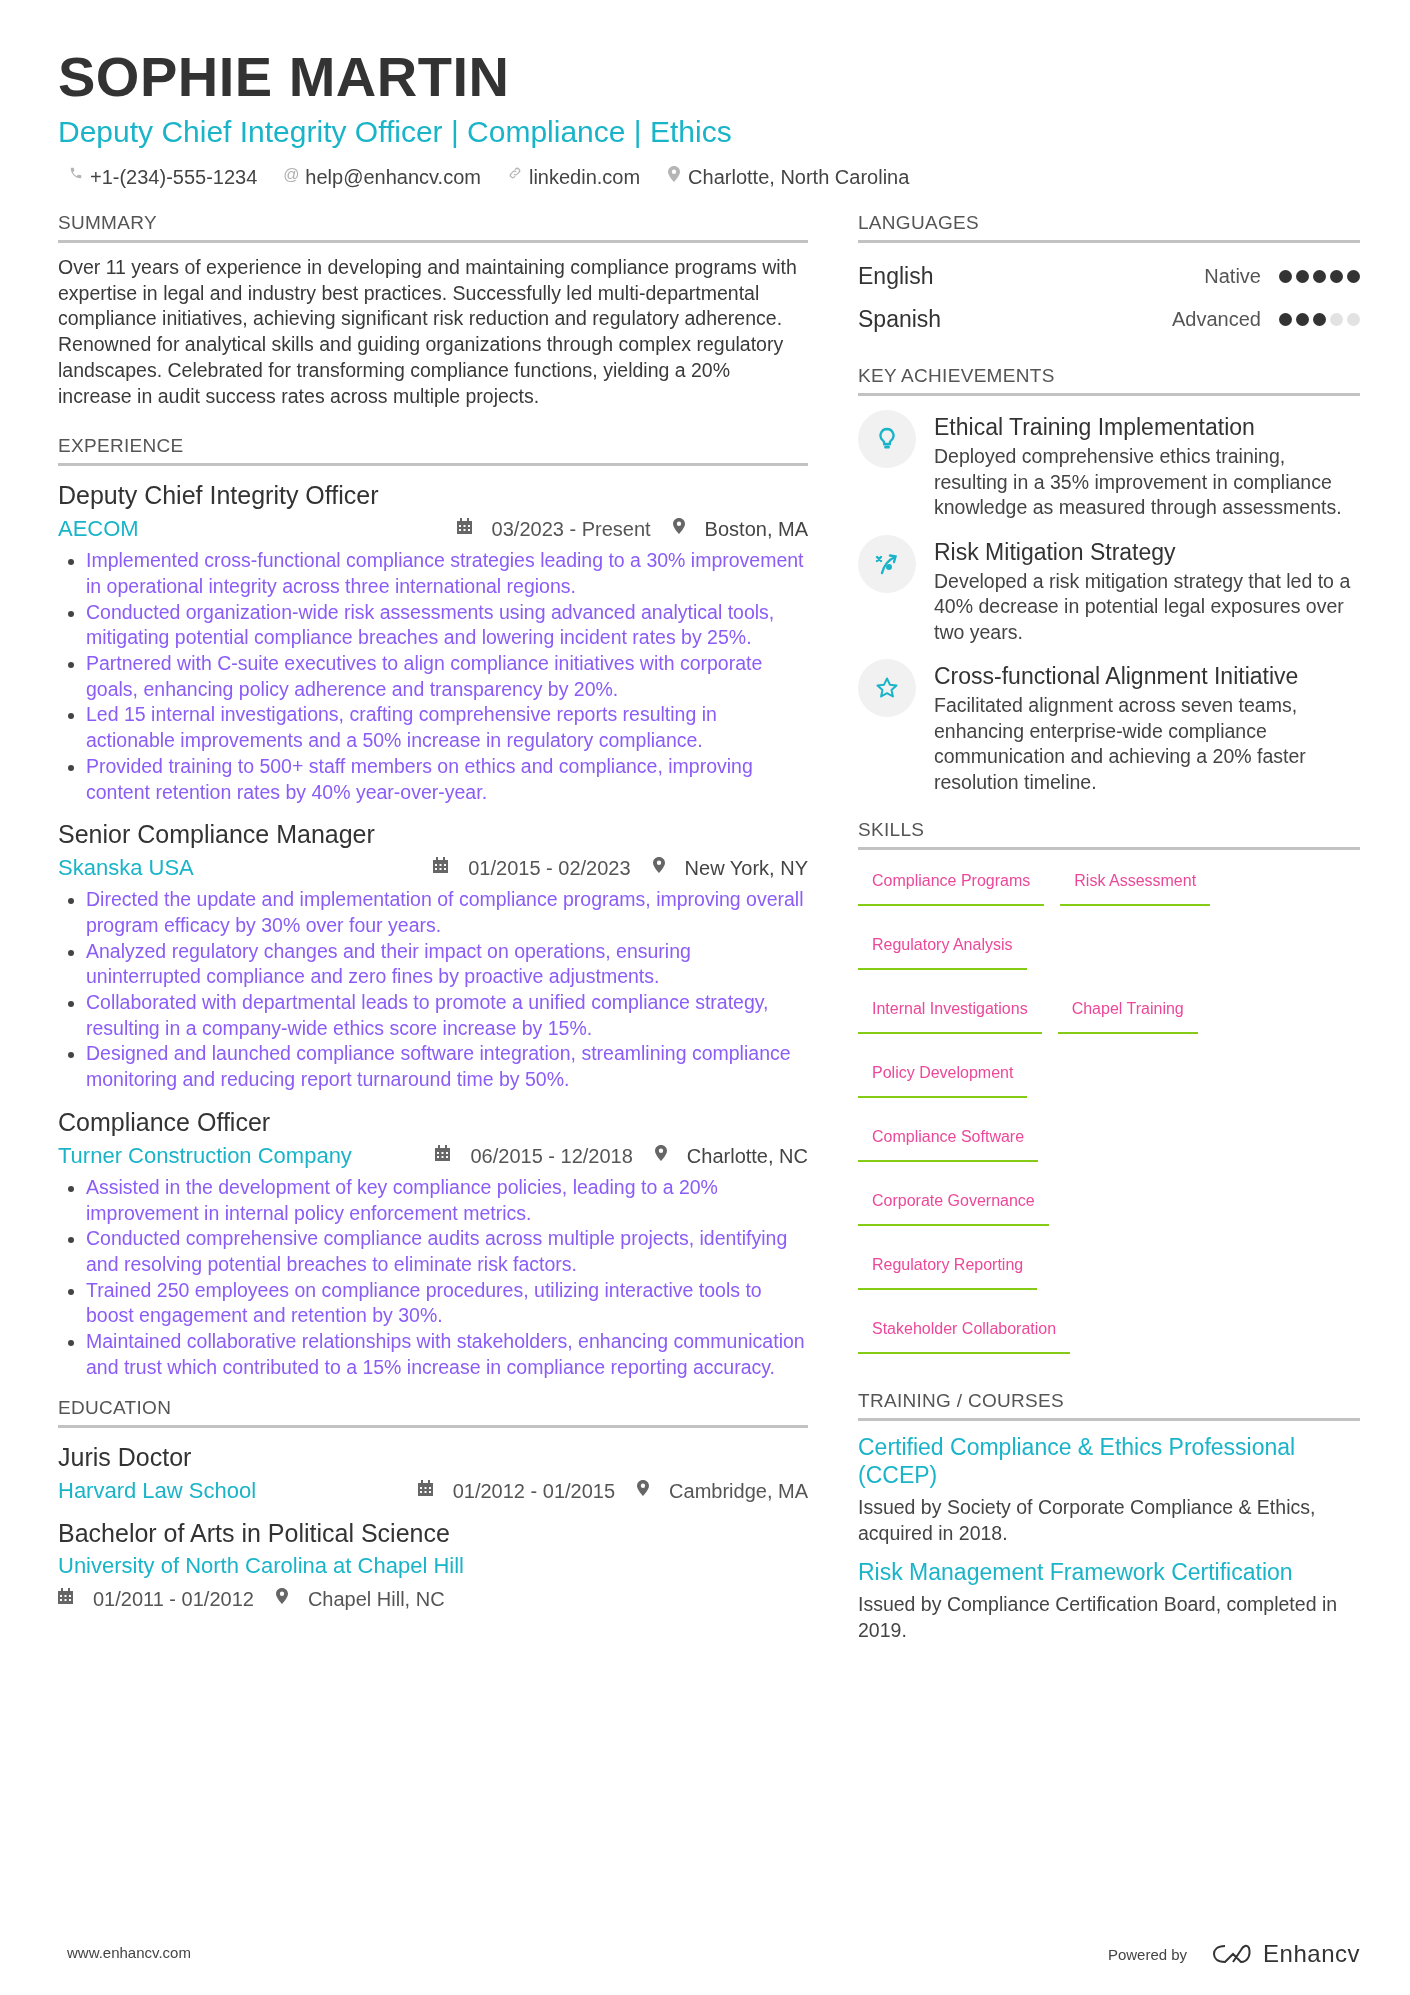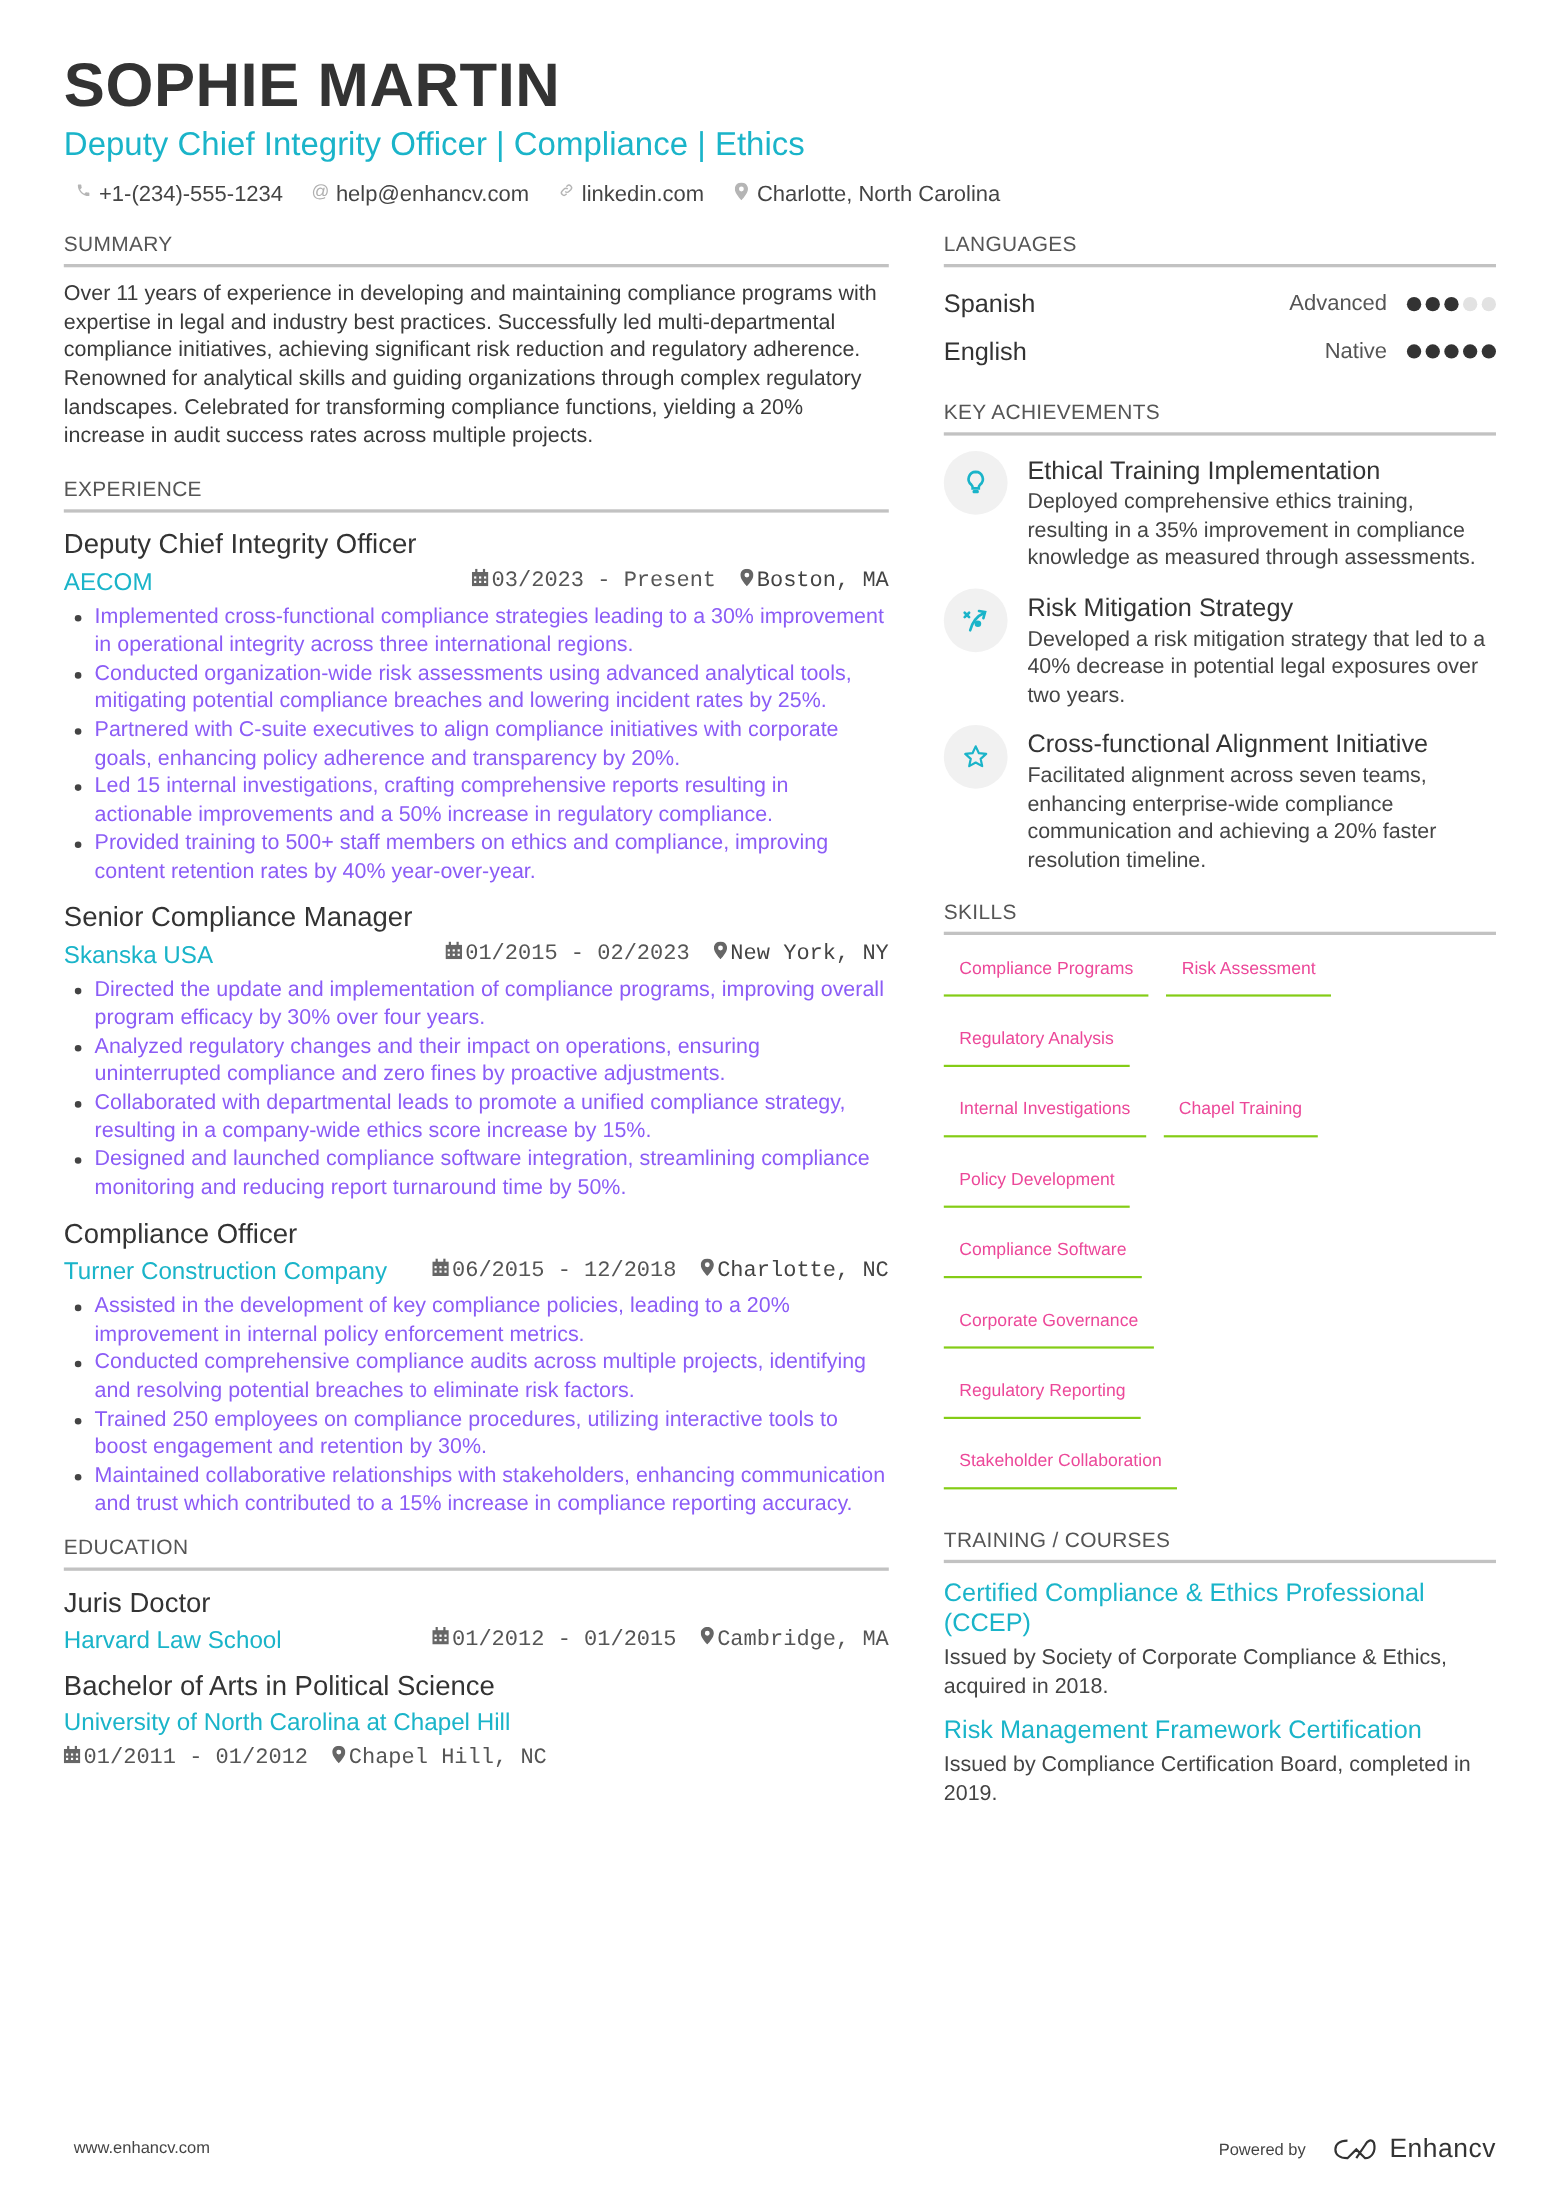--- a/index.html
+++ b/index.html
@@ -18,21 +18,21 @@
 
   .sec-title { font-size: 19px; color: #555; text-transform: uppercase; letter-spacing: 0.3px; line-height: 26px; padding-bottom: 4px; border-bottom: 3px solid #c2c2c2; margin-bottom: 12px; }
   .summary-text { font-size: 19.5px; line-height: 25.7px; color: #3a3a3a; }
   .section { margin-bottom: 24px; }
 
   .job { margin-bottom: 12px; }
   .job-title { font-size: 25px; color: #333; line-height: 34px; }
   .job-meta { display: flex; justify-content: space-between; align-items: center; line-height: 30px; margin-top: 2px; }
   .company { font-size: 22px; color: #1ab4c9; }
   .meta-right { display: flex; gap: 22px; align-items: center; font-size: 20px; color: #555; }
-  .meta-item { display: flex; align-items: center; gap: 3px; font-family: Liberation Mono, monospace; }
+  .meta-item { display: flex; align-items: center; gap: 20px; }
   .meta-item .ic { color: #666; font-size: 16px; }
   .loc { color: #444; }
   ul.bullets { list-style: none; margin-top: 4px; }
   ul.bullets li { position: relative; padding-left: 28px; font-size: 19.5px; line-height: 25.7px; color: #8b5cf6; }
   ul.bullets li::before { content: ""; position: absolute; left: 10px; top: 11px; width: 6px; height: 6px; border-radius: 50%; background: #444; }
 
   .edu { margin-bottom: 10px; }
   .edu-meta-line { display: flex; gap: 22px; font-size: 20px; color: #555; line-height: 30px; margin-top: 2px; }
 
   
@@ -288,42 +288,42 @@
         </div>
       </div>
     </div>
   </div>
 
   <div class="col-right">
 
     <div class="section" style="margin-bottom:22px;">
       <div class="sec-title">LANGUAGES</div>
       <div class="lang-row">
+        <span class="lang-name">English</span>
+        <div class="lang-right">
+          <span class="lang-level">Native</span>
+          <div class="dots">
+            <span class="dot"></span>
+            <span class="dot"></span>
+            <span class="dot"></span>
+            <span class="dot"></span>
+            <span class="dot"></span>
+          </div>
+        </div>
+      </div>
+      <div class="lang-row">
         <span class="lang-name">Spanish</span>
         <div class="lang-right">
           <span class="lang-level">Advanced</span>
           <div class="dots">
             <span class="dot"></span>
             <span class="dot"></span>
             <span class="dot"></span>
             <span class="dot off"></span>
             <span class="dot off"></span>
-          </div>
-        </div>
-      </div>
-      <div class="lang-row">
-        <span class="lang-name">English</span>
-        <div class="lang-right">
-          <span class="lang-level">Native</span>
-          <div class="dots">
-            <span class="dot"></span>
-            <span class="dot"></span>
-            <span class="dot"></span>
-            <span class="dot"></span>
-            <span class="dot"></span>
           </div>
         </div>
       </div>
     </div>
 
     <div class="section" style="margin-bottom:22px;">
       <div class="sec-title" style="margin-bottom:16px;">KEY ACHIEVEMENTS</div>
 
 
       <div class="ach">

